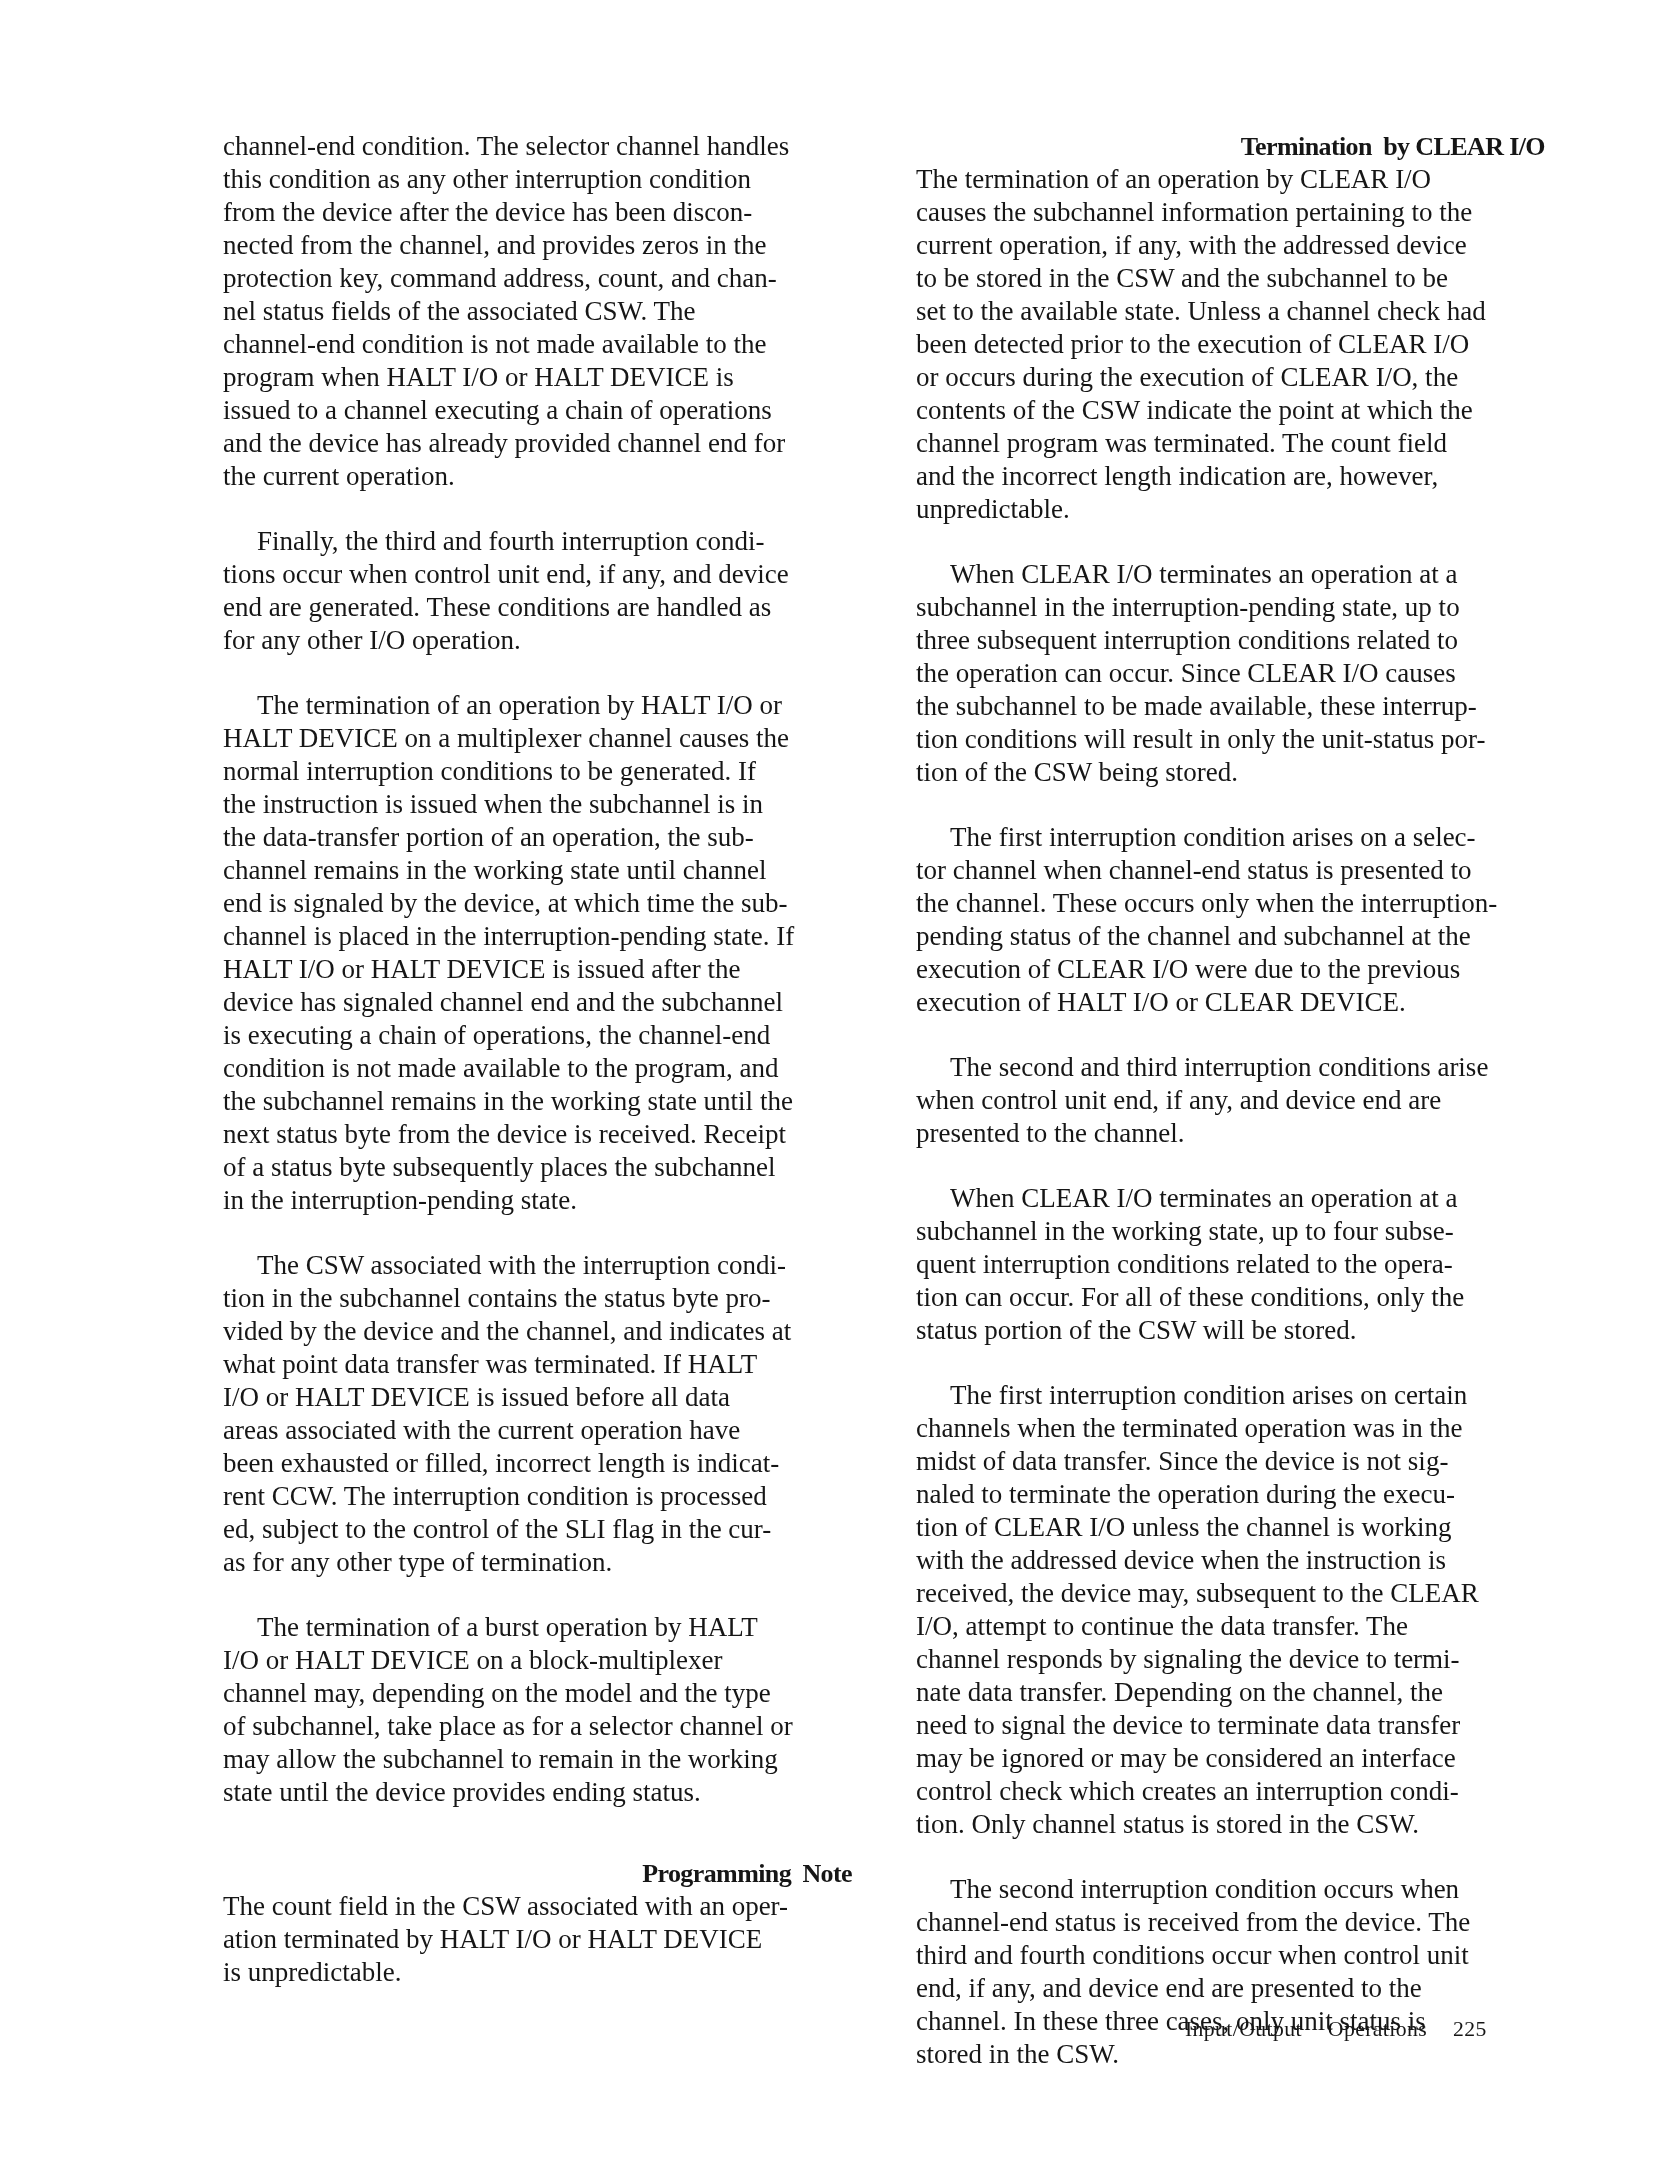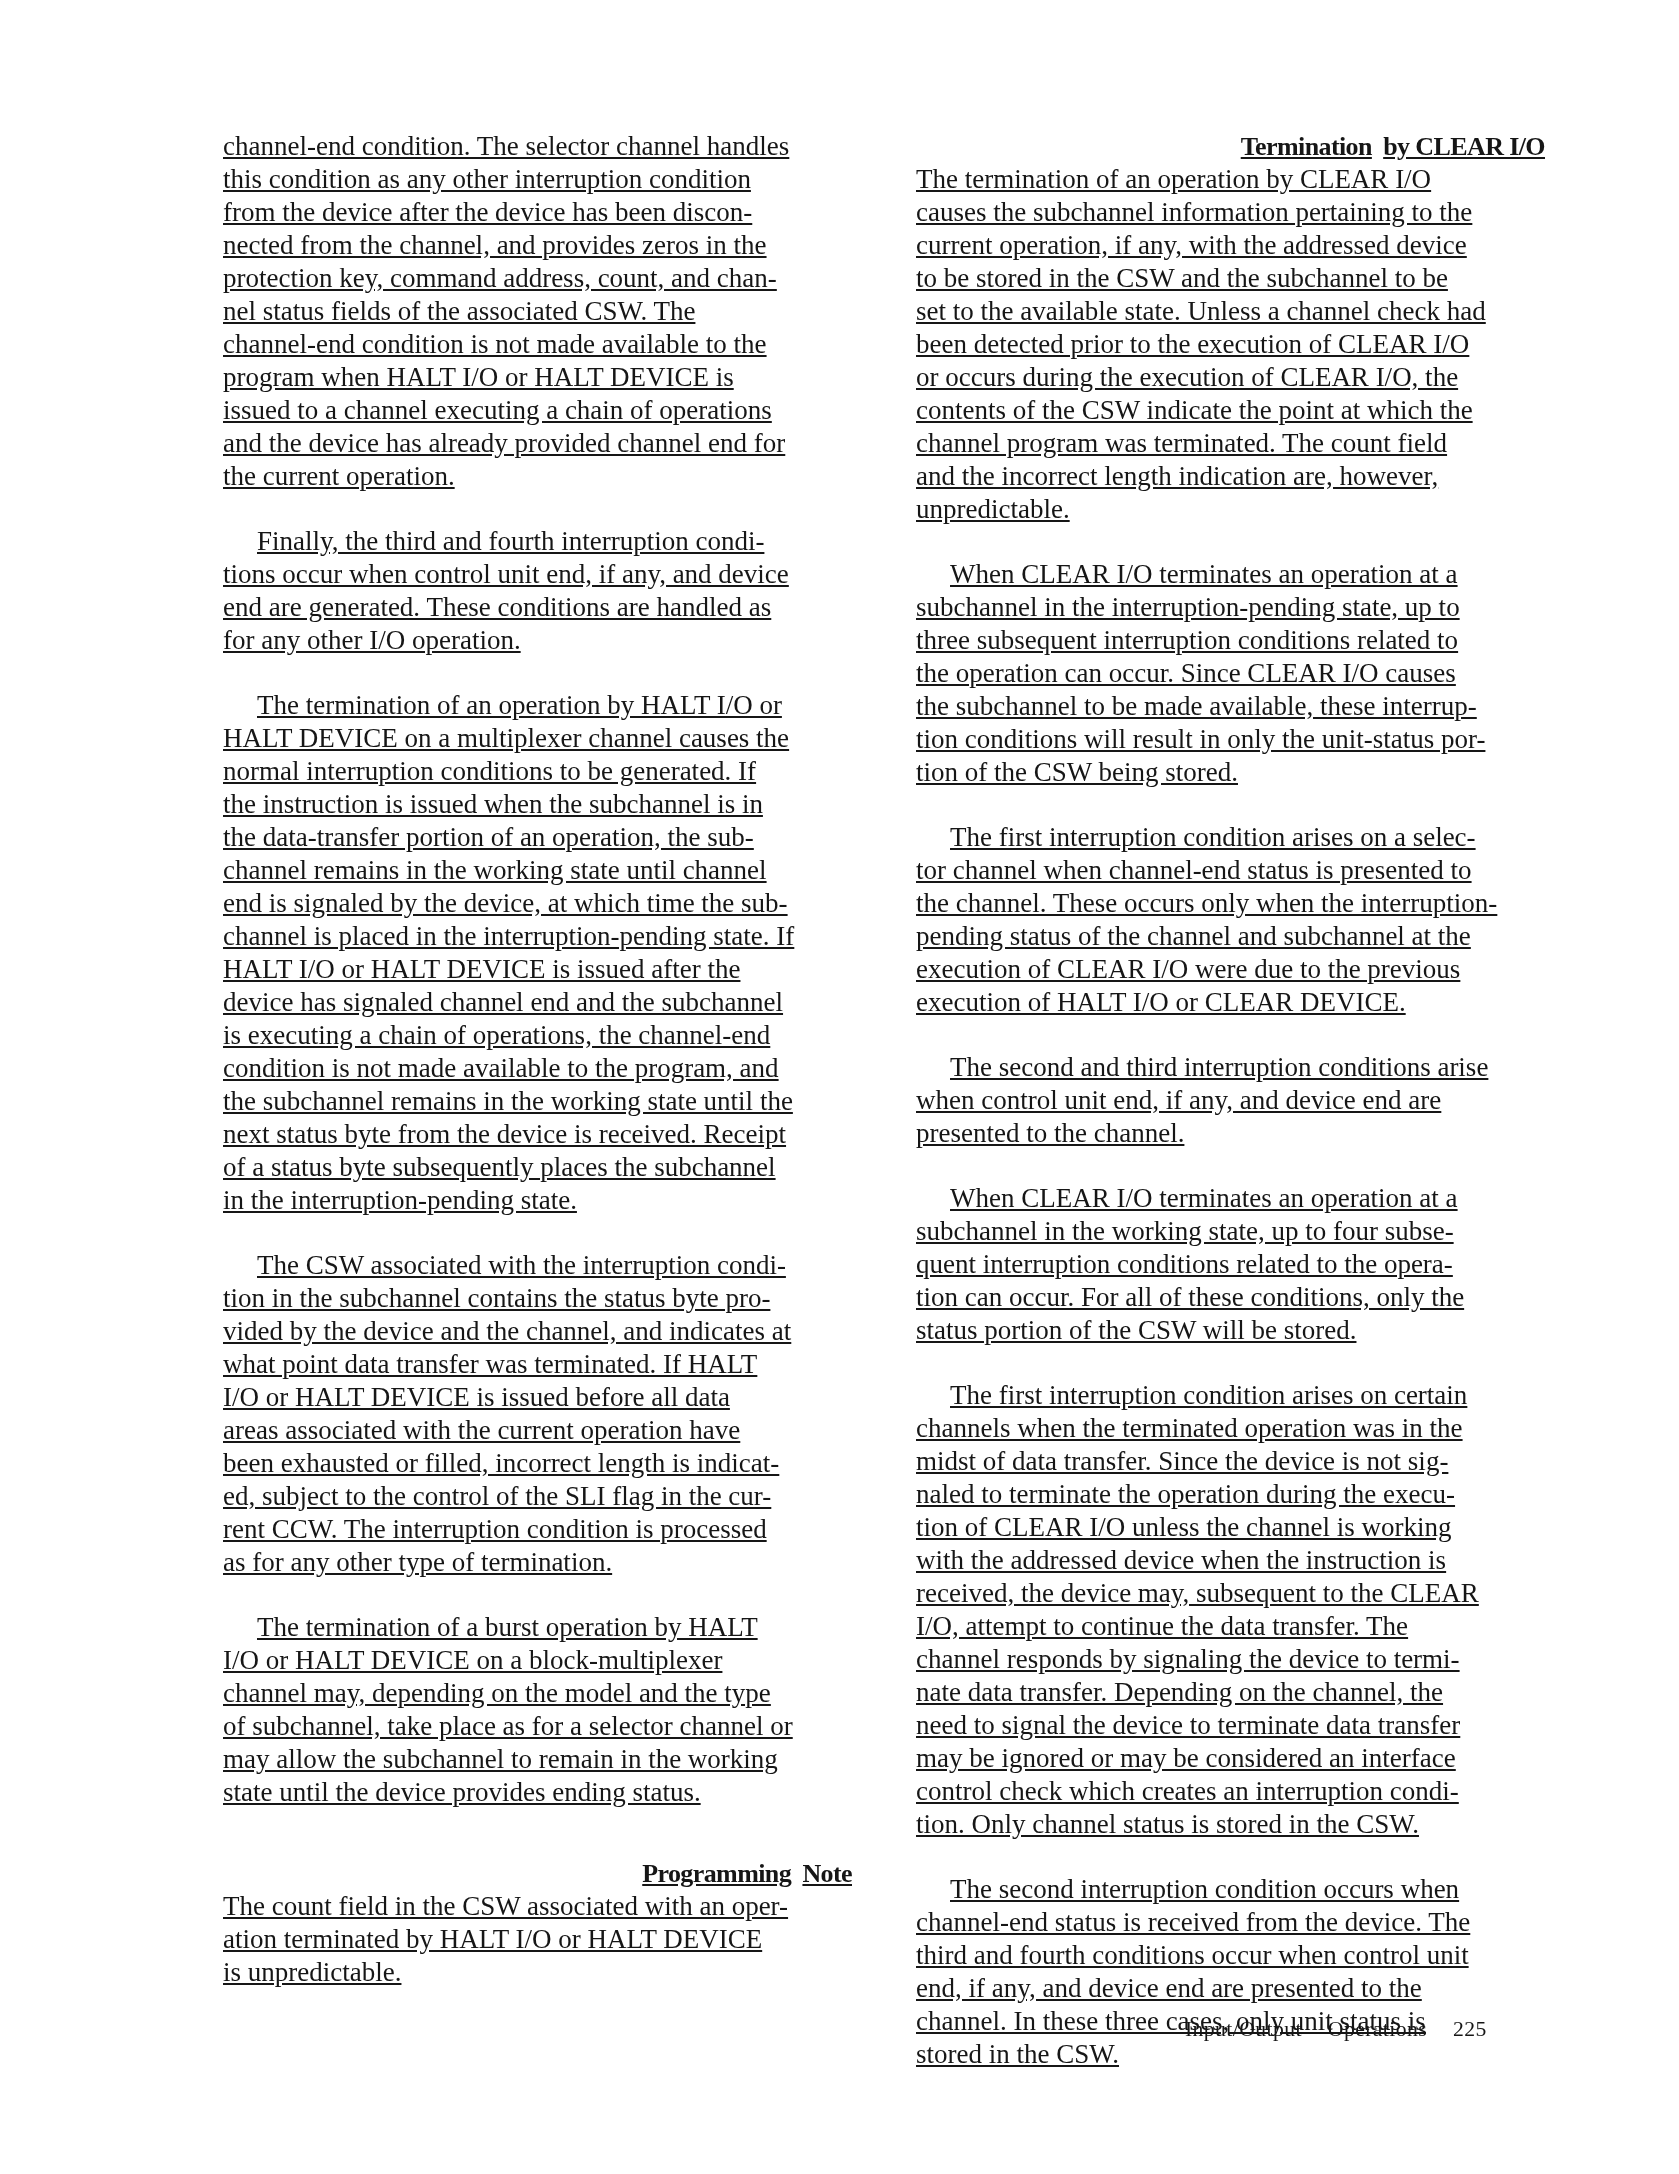--- a/index.html
+++ b/index.html
@@ -1,21 +1,21 @@
 <!DOCTYPE html>
 <html style="font-size:15px"><head>
 <meta charset="utf-8">
 <style>
   html, body { margin: 0; padding: 0; background: #ffffff; }
   body { width: 1680px; height: 2174px; position: relative; overflow: hidden;
          font-family: "Liberation Serif", "DejaVu Serif", serif; color: #161616; }
   .col { position: absolute; top: 130px; width: 629px; }
   .col.left { left: 223px; }
   .col.right { left: 916px; }
-  .para { margin: 0 0 16px 0; text-decoration: underline; }
+  .para { margin: 0 0 16px 0; }
   .line { display: block; font-size: 27px; line-height: 33px; white-space: nowrap; }
   .para.indent .line:first-child { text-indent: 34px; margin-top: 32px; }
   .heading { font-weight: bold; font-size: 26px; line-height: 33px; display: block;
              letter-spacing: -0.6px; text-align: right; }
   .heading .gap { display: inline-block; width: 11.3px; }
   .spacer-lg { height: 32px; }
   .footer { position: absolute; top: 2017px; left: 1185px; font-size: 21.7px;
             letter-spacing: 0.4px; white-space: nowrap; }
   .footer span { display: inline-block; }
   .footer .sep1 { width: 26px; }
@@ -63,22 +63,22 @@
       <span class="line">in the interruption-pending state.</span>
     </div>
     <div class="para indent">
       <span class="line">The CSW associated with the interruption condi-</span>
       <span class="line">tion in the subchannel contains the status byte pro-</span>
       <span class="line">vided by the device and the channel, and indicates at</span>
       <span class="line">what point data transfer was terminated. If HALT</span>
       <span class="line">I/O or HALT DEVICE is issued before all data</span>
       <span class="line">areas associated with the current operation have</span>
       <span class="line">been exhausted or filled, incorrect length is indicat-</span>
+      <span class="line">rent CCW. The interruption condition is processed</span>
       <span class="line">ed, subject to the control of the SLI flag in the cur-</span>
-      <span class="line">rent CCW. The interruption condition is processed</span>
       <span class="line">as for any other type of termination.</span>
     </div>
     <div class="para indent">
       <span class="line">The termination of a burst operation by HALT</span>
       <span class="line">I/O or HALT DEVICE on a block-multiplexer</span>
       <span class="line">channel may, depending on the model and the type</span>
       <span class="line">of subchannel, take place as for a selector channel or</span>
       <span class="line">may allow the subchannel to remain in the working</span>
       <span class="line">state until the device provides ending status.</span>
     </div>

